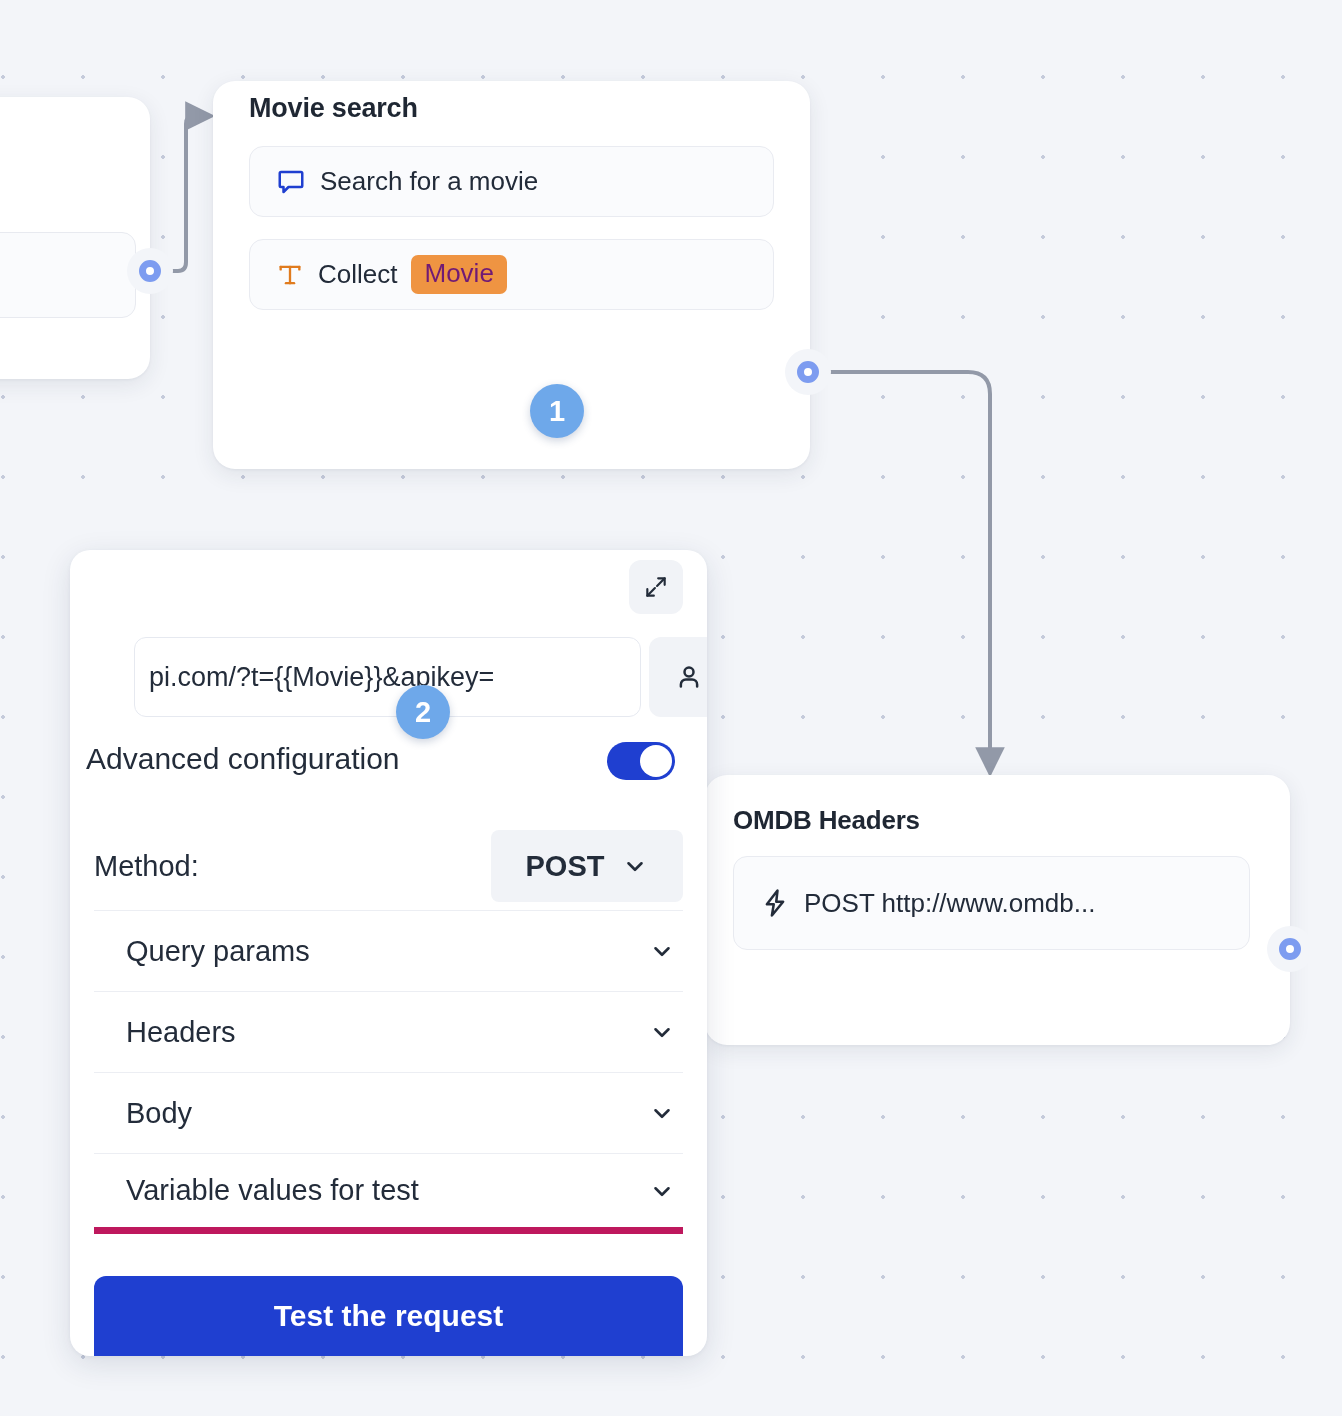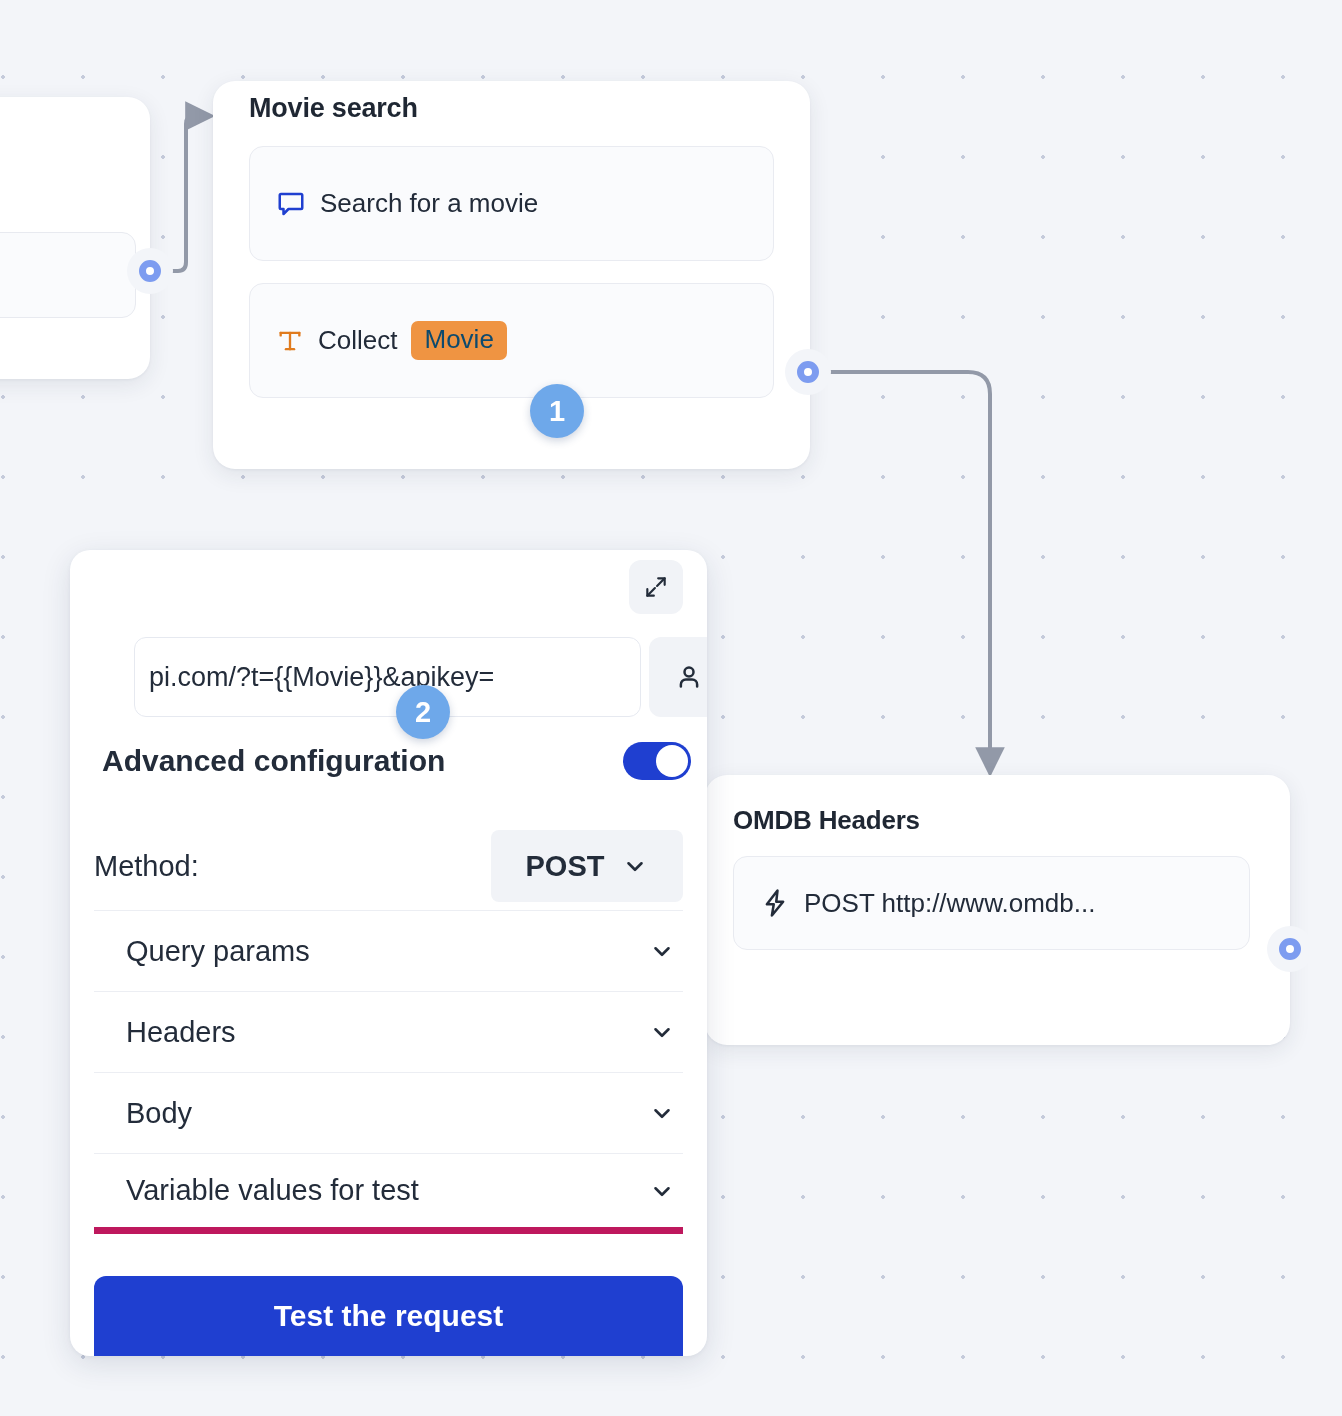--- a/index.html
+++ b/index.html
@@ -66,35 +66,35 @@
     letter-spacing: -0.2px;
     color: #1f2733;
     margin: 12px 0 22px 36px;
   }
   #node-movie-search .node-title { margin-left: 36px; }
 
   .node-row {
     display: flex;
     align-items: center;
     gap: 14px;
-    height: 115px;
+    height: 71px;
     margin: 0 36px 22px 36px;
     padding: 0 26px;
     border: 1px solid #e9ebf1;
     background: #fafbfd;
     border-radius: 14px;
     font-size: 26px;
     color: #222b39;
   }
   .node-row .row-label { white-space: nowrap; }
 
   .chip-var {
     display: inline-block;
     background: #ef9442;
-    color: #0c4a6e;
+    color: #701a75;
     border-radius: 7px;
     padding: 4px 13px 6px 13px;
     font-size: 26px;
     line-height: 1.15;
   }
 
   
   .icon { display: inline-flex; align-items: center; justify-content: center; flex: none; }
 
   
@@ -199,27 +199,25 @@
   .user-btn {
     width: 80px; height: 80px;
     border-radius: 12px;
     background: #f1f3f7;
     display: flex; align-items: center; justify-content: center;
     cursor: pointer;
   }
 
   .adv-row {
     position: absolute;
-    left: 32px;
+    left: 16px;
     top: 192px;
     width: 589px;
     display: flex;
-    align-items: center;
     justify-content: space-between;
-    font-weight: bold;
   }
   .adv-label { font-size: 30px; color: #232c3a; }
 
   .toggle {
     width: 68px; height: 38px;
     border-radius: 19px;
     background: #1f3fd0;
     position: relative;
     cursor: pointer;
     flex: none;

